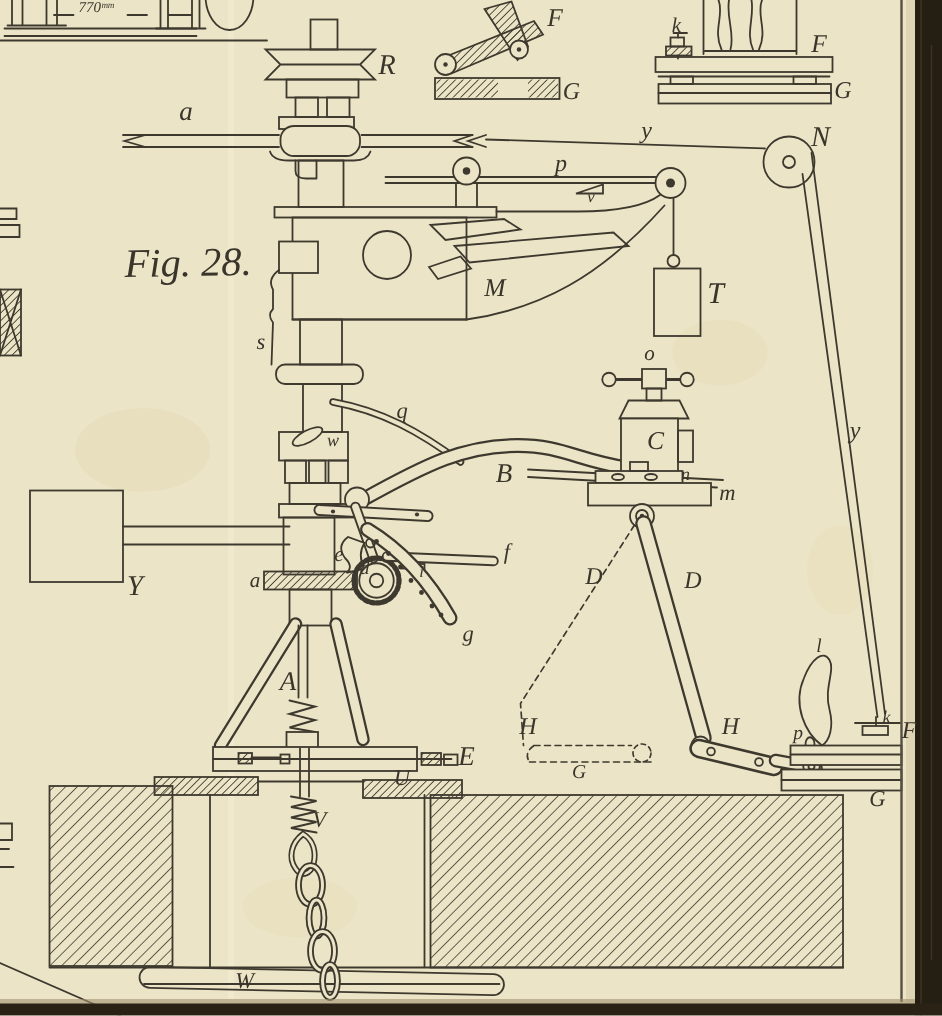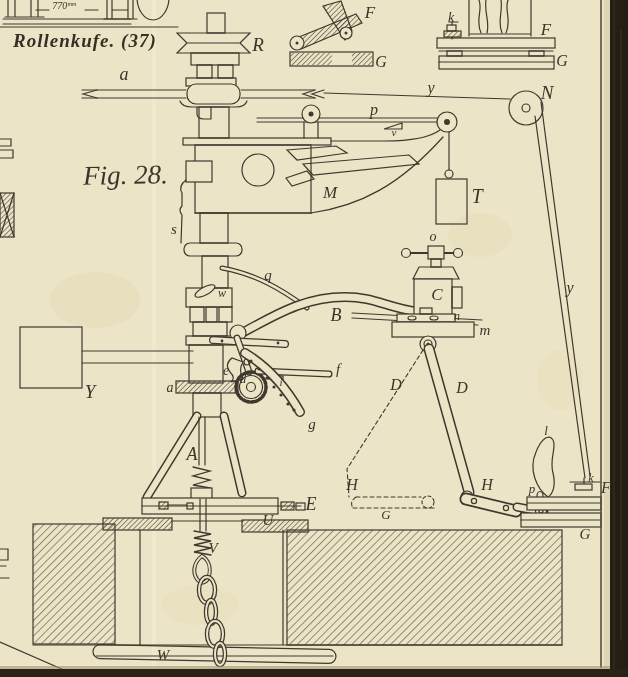--- a/index.html
+++ b/index.html
@@ -310,21 +310,20 @@
   <g>
     <path d="M601,0 V668" stroke="#55503f" stroke-width="1.6"></path>
     <rect x="604" y="0" width="6" height="668" fill="#d6c9a6" opacity="0.55"></rect>
     <rect x="610" y="0" width="18" height="677" fill="#251e13"></rect>
     <path d="M614,0 V677 M621,30 V640" stroke="#3c3322" stroke-width="1"></path>
     <rect x="0" y="666" width="610" height="4" fill="#a4936f" opacity="0.6"></rect>
     <rect x="0" y="669" width="628" height="8" fill="#2a2214"></rect>
   </g>
 </svg>
 
-<div class="caption">Rollenkufe. (37)</div>
 <div class="figlabel">Fig. 28.</div>
 <div id="labels-layer">
       <span class="part-label" style="left: 64px; top: 6px; font-size: 10px;">770ᵐᵐ</span>
       <span class="part-label" style="left: 258px; top: 44px; font-size: 19px;">R</span>
       <span class="part-label" style="left: 124px; top: 74px; font-size: 18px;">a</span>
       <span class="part-label" style="left: 431px; top: 88px; font-size: 16px;">y</span>
       <span class="part-label" style="left: 547px; top: 92px; font-size: 19px;">N</span>
       <span class="part-label" style="left: 374px; top: 110px; font-size: 16px;">p</span>
       <span class="part-label" style="left: 394px; top: 132px; font-size: 11px;">v</span>
       <span class="part-label" style="left: 330px; top: 192px; font-size: 17px;">M</span>

